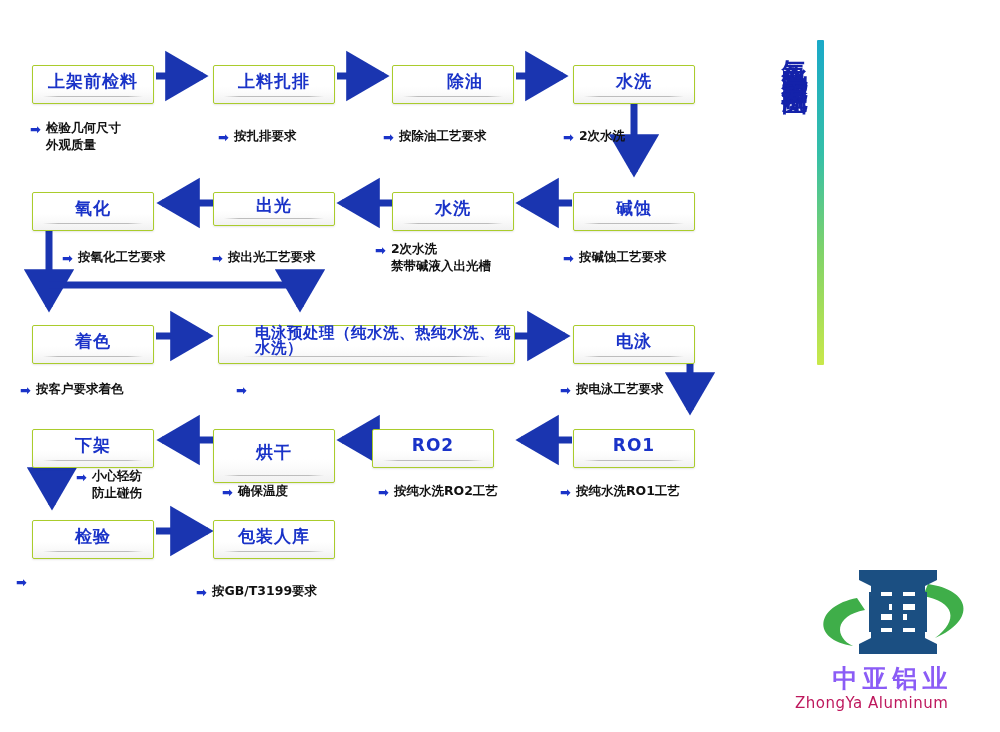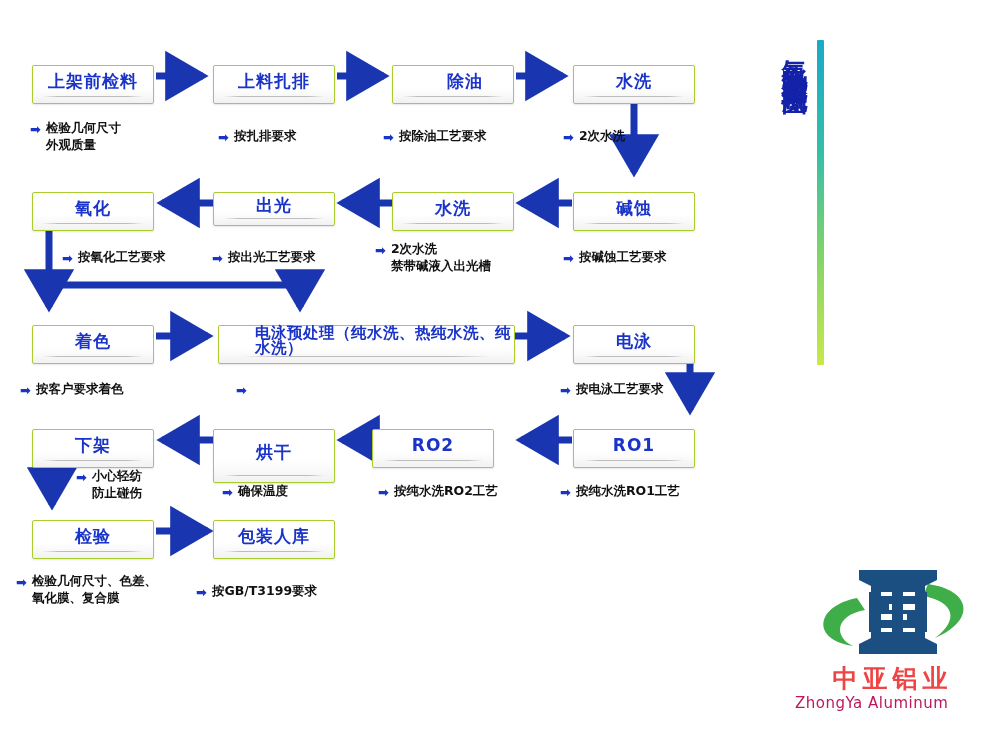--- a/index.html
+++ b/index.html
@@ -97,21 +97,21 @@
 
   
   #logo{
     position:absolute;
     left:795px;top:558px;
     width:195px;height:165px;
   }
   #logo-cn{
     position:absolute;left:0;top:108px;width:195px;
     text-align:center;
-    font-size:25px;font-weight:700;color:#ef4444;letter-spacing:5px;line-height:1;font-family:Liberation Serif, serif;
+    font-size:25px;font-weight:700;color:#8b5cf6;letter-spacing:5px;line-height:1;font-family:Liberation Serif, serif;
   }
   #logo-en{
     position:absolute;left:0;top:138px;width:195px;
     text-align:left;
     font-size:15px;font-weight:400;color:#be185d;letter-spacing:.5px;line-height:1;
   }
 </style>
 </head>
 <body>
 
@@ -237,22 +237,20 @@
   <span class="txt">确保温度</span>
 </div>
 <div class="note" style="left:76px;top:468px;">
   <span class="bullet">➡</span>
   <span class="txt">小心轻纺
 防止碰伤</span>
 </div>
 
 <div class="note" style="left:16px;top:573px;">
   <span class="bullet">➡</span>
-  <span class="txt">检验几何尺寸、色差、
-氧化膜、复合膜</span>
 </div>
 <div class="note" style="left:196px;top:583px;">
   <span class="bullet">➡</span>
   <span class="txt">按GB/T3199要求</span>
 </div>
 
 <div id="title-block">
   <div id="title-text">氧化电泳着色加工流程图</div>
   <div id="title-bar"></div>
 </div>

